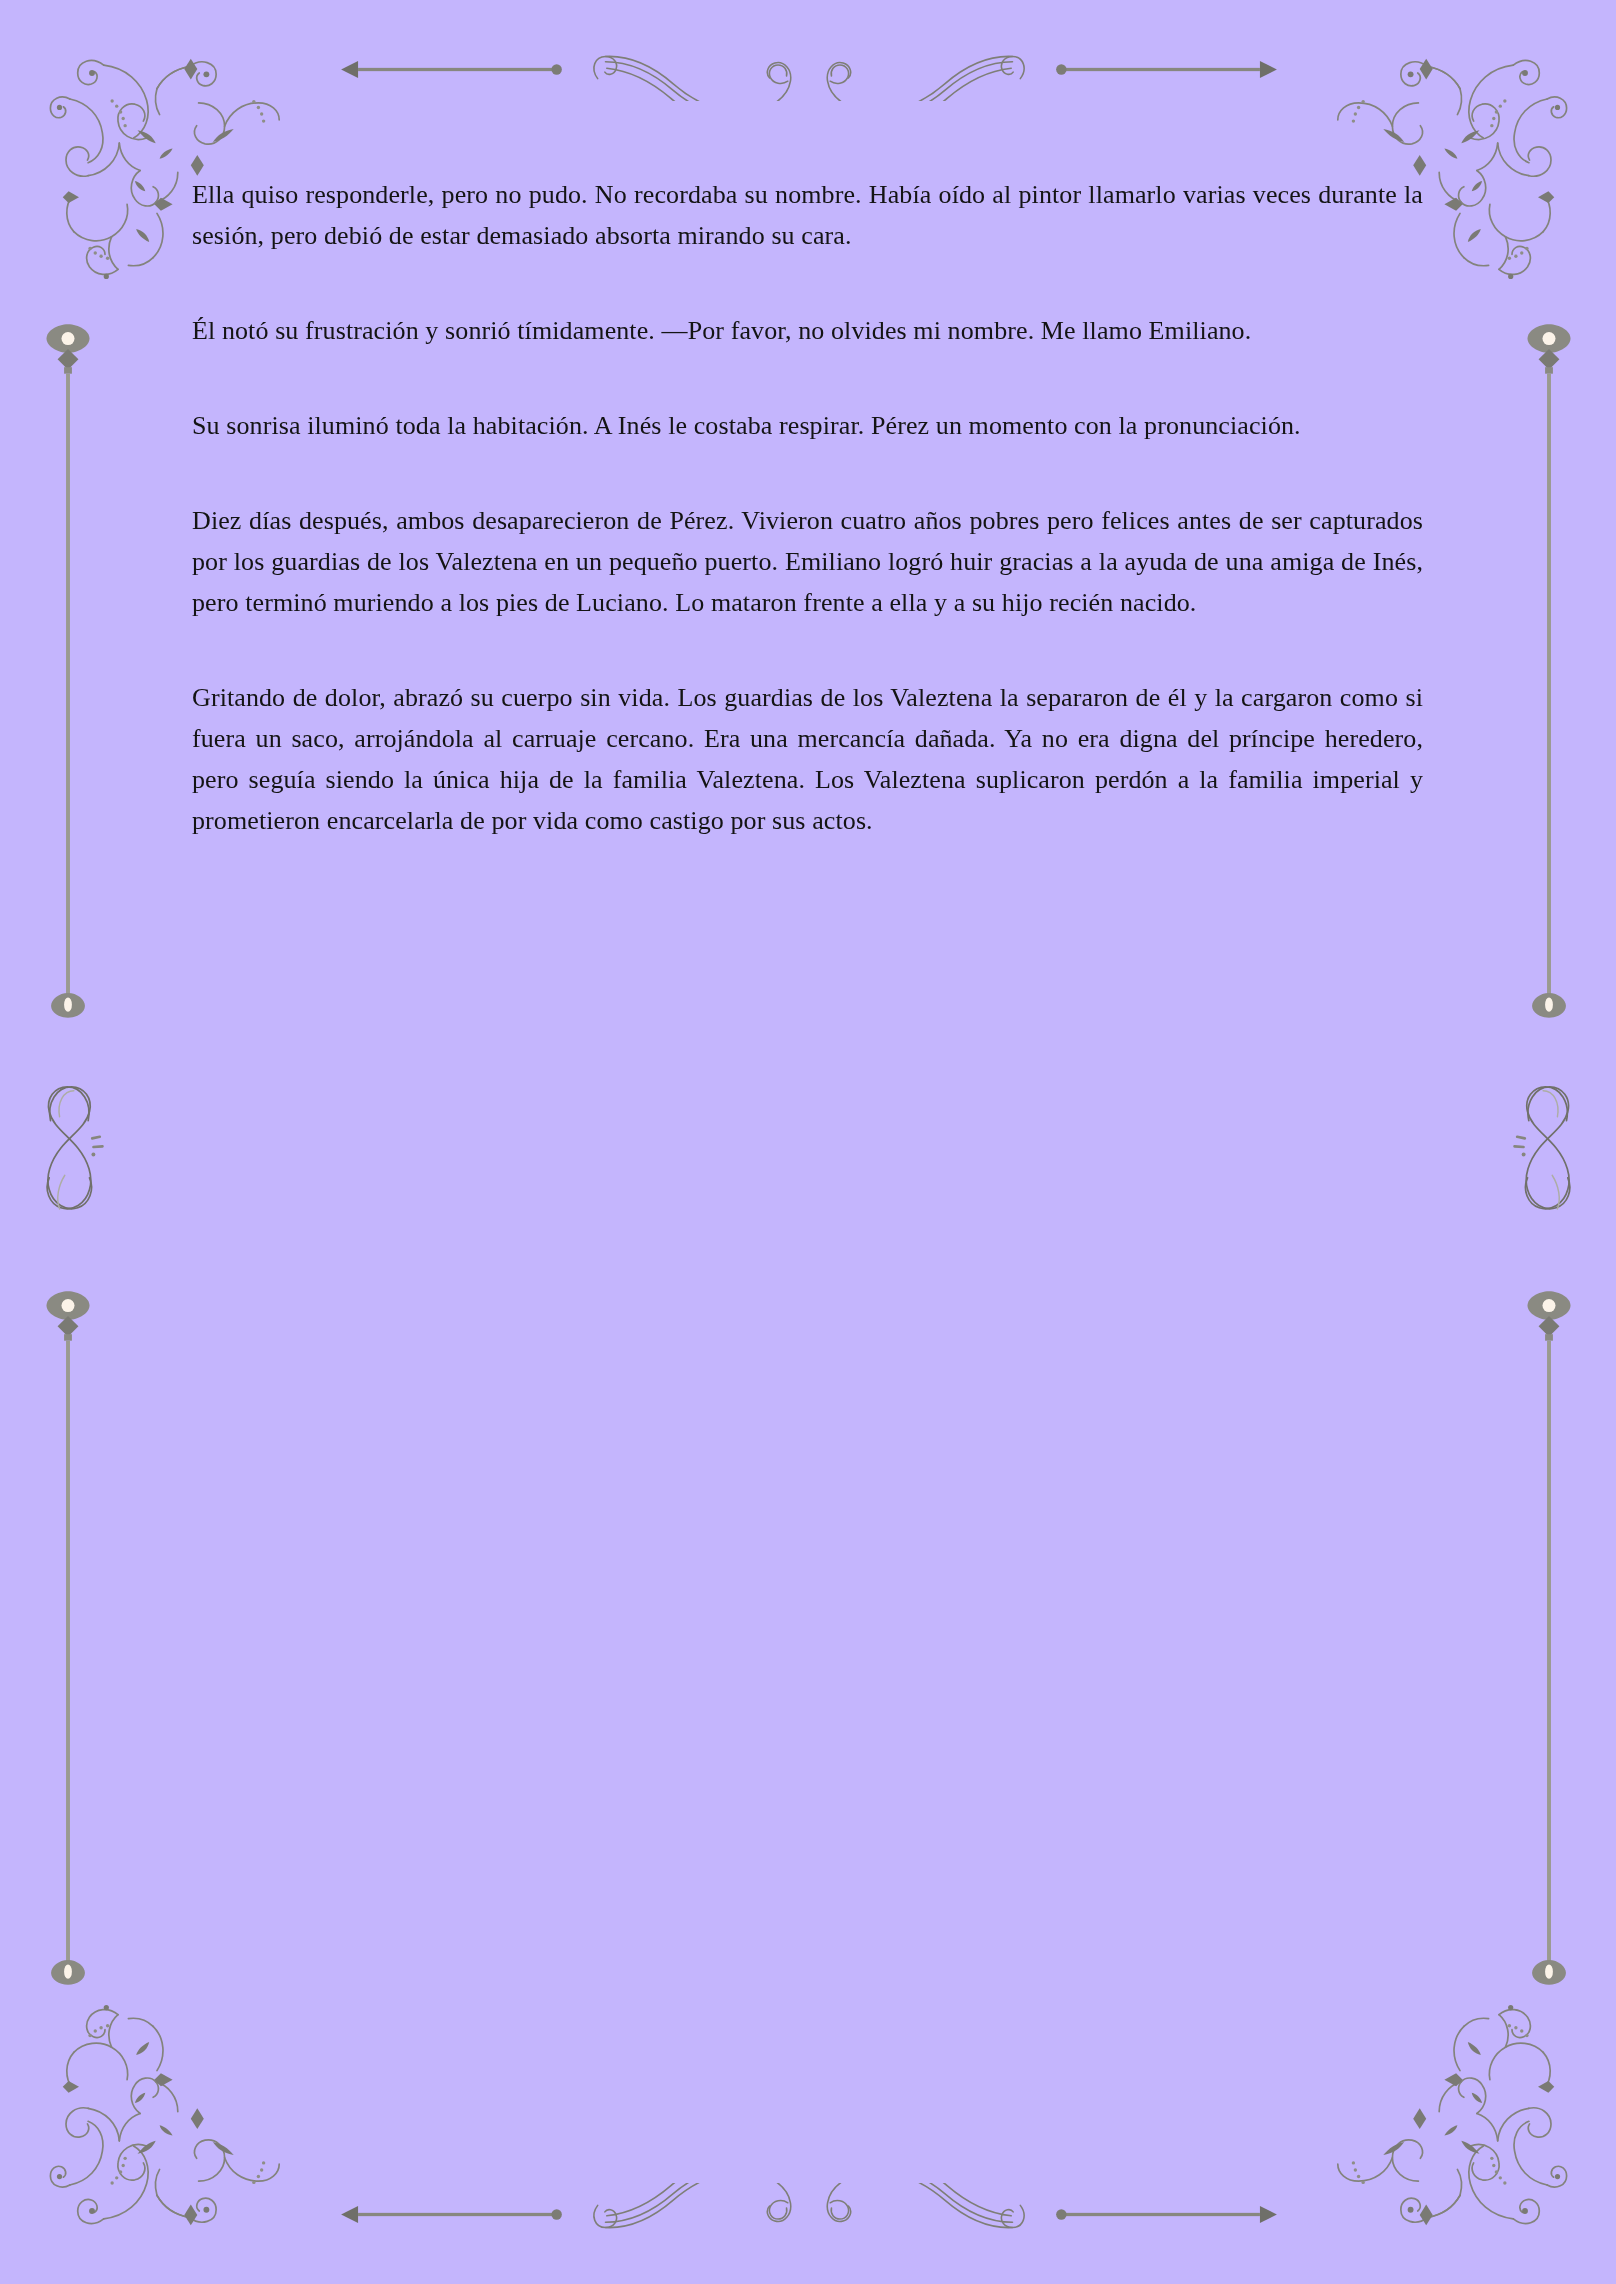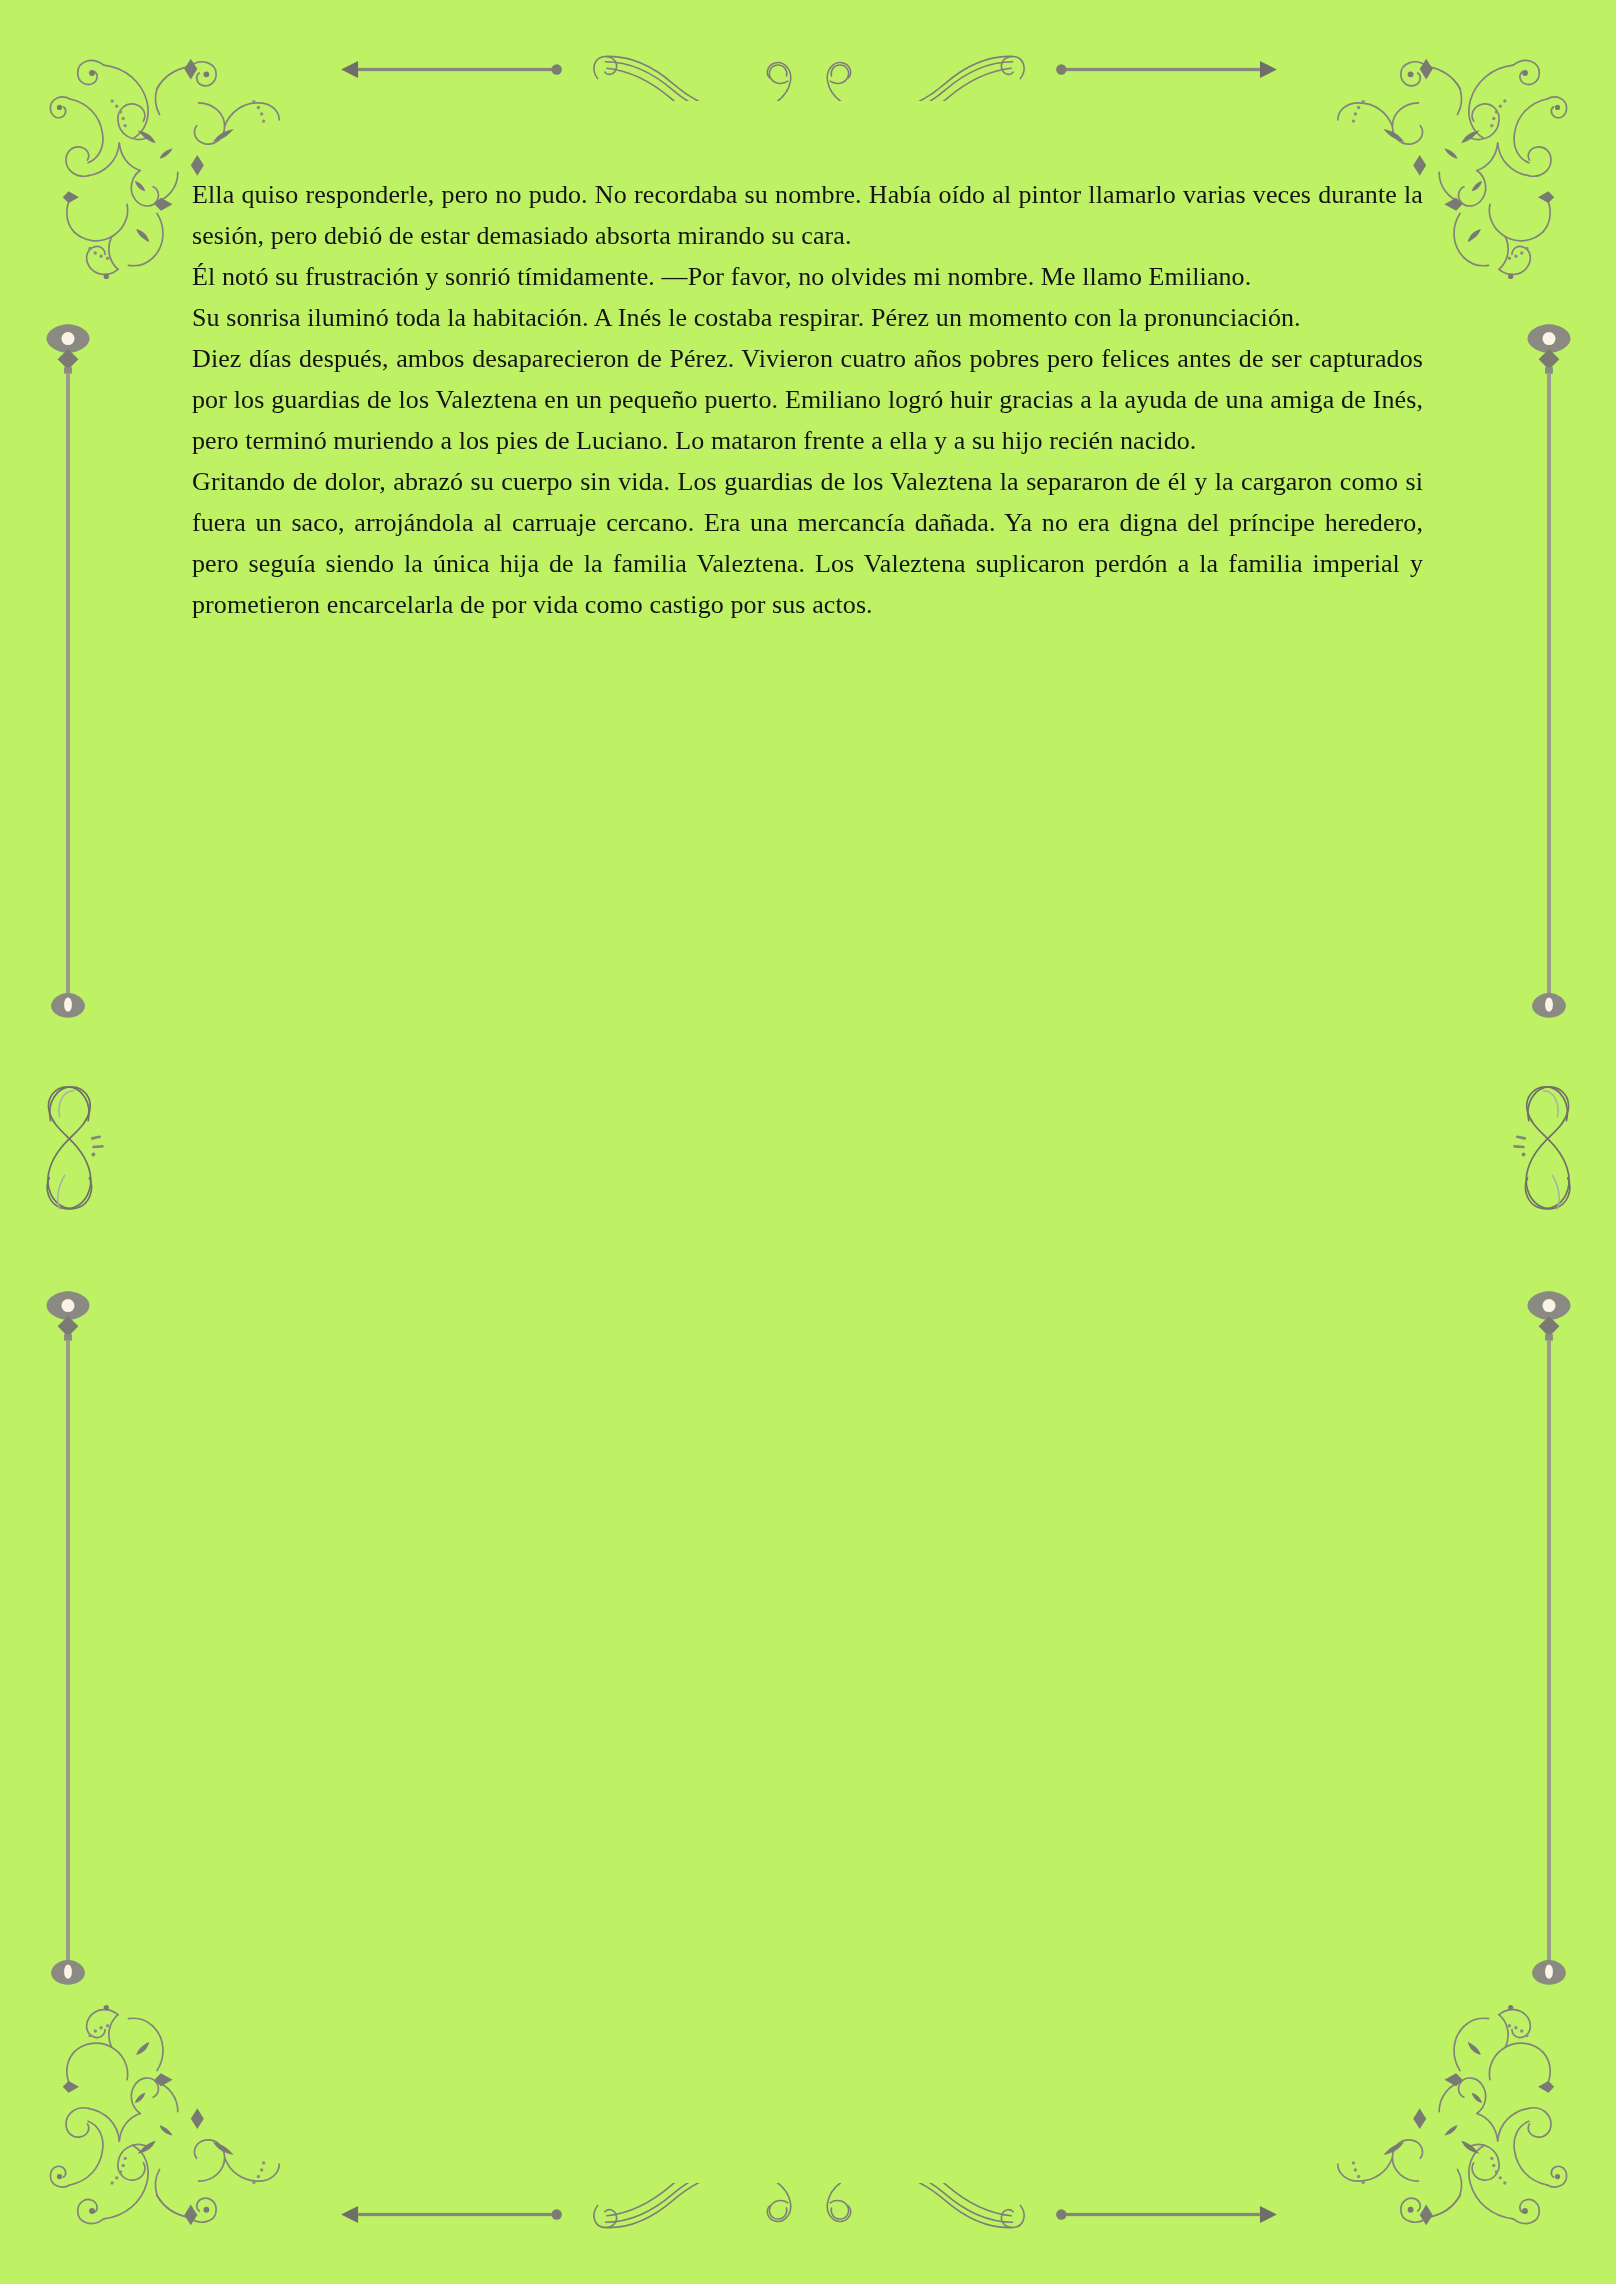--- a/index.html
+++ b/index.html
@@ -11,21 +11,21 @@
     height: 2284px;
     background: #fbf3e8;
     font-family: "Liberation Serif", "DejaVu Serif", serif;
     overflow: hidden;
     position: relative;
   }
 
   .page {
     position: absolute;
     inset: 0;
-    background: #bef264;
+    background: #c4b5fd;
   }
 
   
   .frame-layer {
     position: absolute;
     inset: 0;
     pointer-events: none;
   }
 
   .corner {
@@ -80,21 +80,21 @@
 
   .para {
     margin: 0 0 0 0;
     color: #141414;
     font-size: 26px;
     line-height: 41px;
     text-align: justify;
     text-justify: inter-word;
     letter-spacing: 0.1px;
   }
-  .para + .para { }
+  .para + .para { margin-top: 54px; }
 </style>
 </head>
 <body>
 
 <div class="page">
 
   <div class="frame-layer">
 
     <div class="corner corner-tl">
       <svg viewBox="0 0 400 400" fill="none" xmlns="http://www.w3.org/2000/svg">

